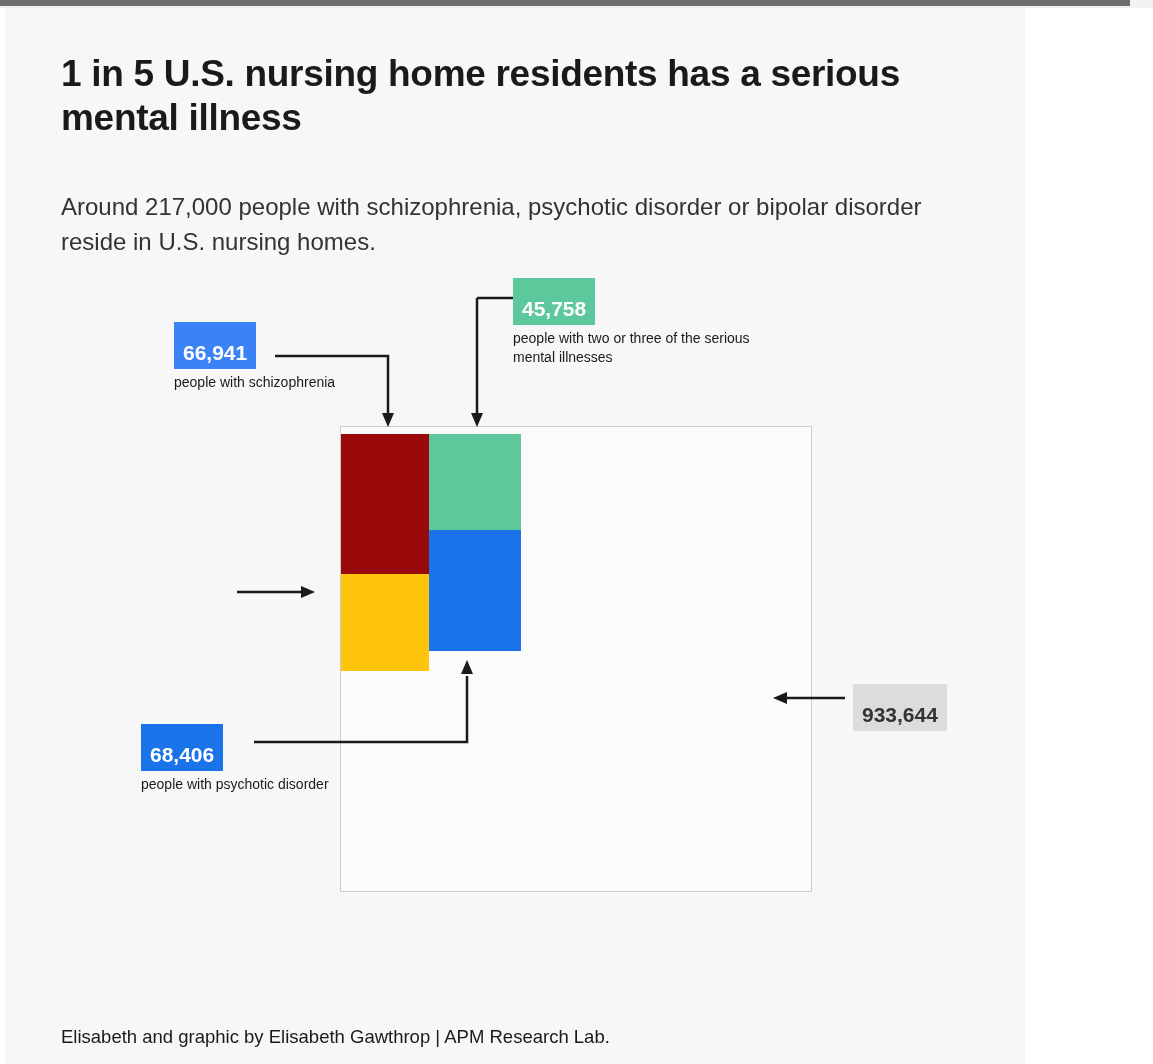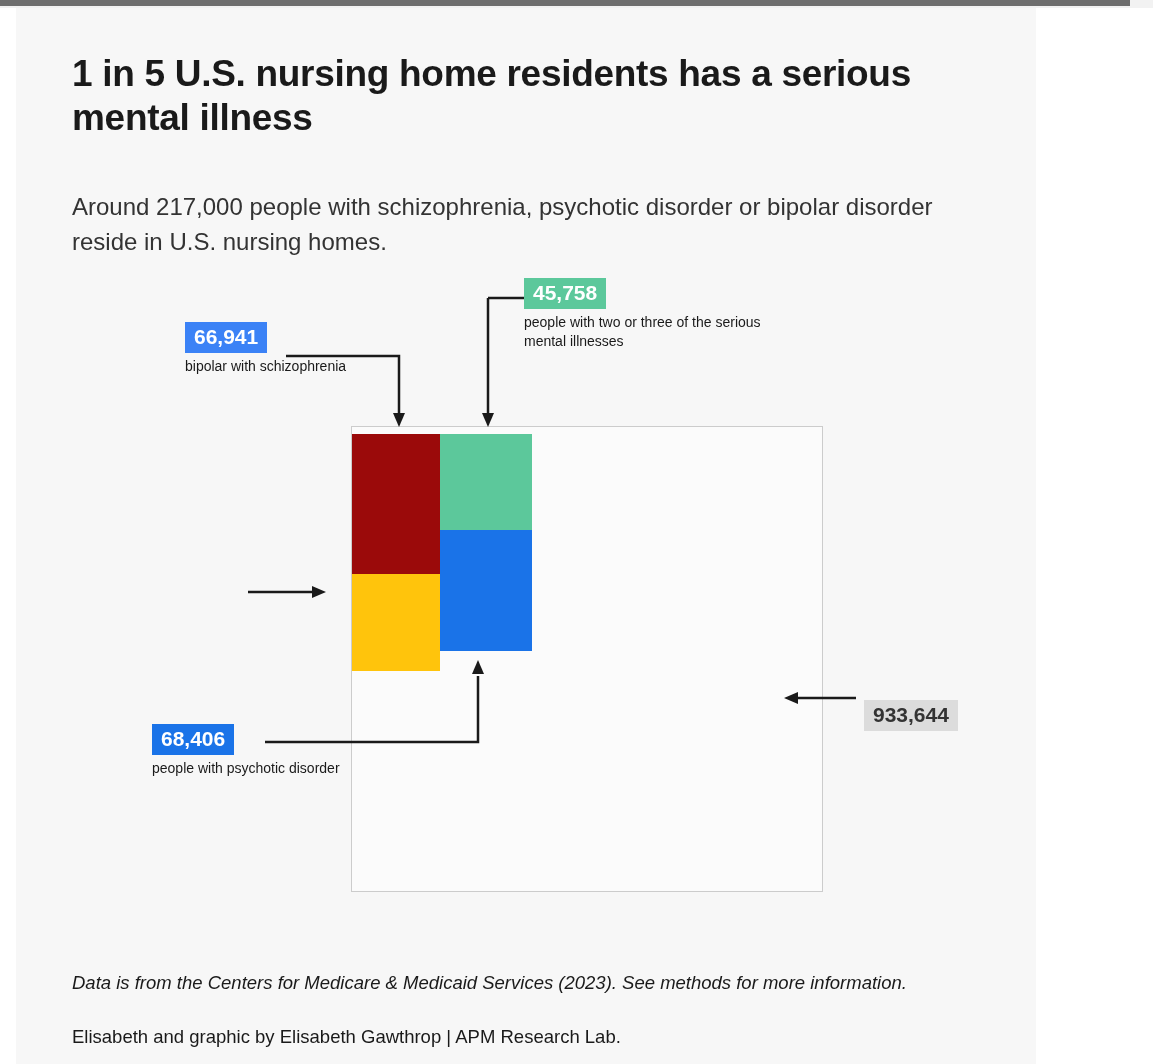--- a/index.html
+++ b/index.html
@@ -24,21 +24,21 @@
   }
   #topbar .bar-fill {
     position: absolute;
     top: 0; left: 0;
     width: 1130px;
     height: 6px;
     background: #6e6e6e;
   }
   #page {
     position: absolute;
-    top: 8px; left: 16px;
+    top: 8px; left: 5px;
     width: 1020px;
     height: 1056px;
     background: #f7f7f7;
   }
   .headline {
     position: absolute;
     left: 56px;
     top: 44px;
     width: 960px;
     font-size: 37px;
@@ -104,28 +104,28 @@
     width: 92px;
     height: 121px;
     background: #1a73e8;
   }
   
   .ann {
     position: absolute;
   }
   .chip {
     display: inline-block;
-    padding: 3px 9px 4px 9px;
+    padding: 19px 9px 4px 9px;
     font-size: 21px;
     font-weight: bold;
     line-height: 1.15;
     color: #ffffff;
     text-align: center;
   }
-  .chip.dark-text { color: #1a1a1a; margin-top: 16px; }
+  .chip.dark-text { color: #1a1a1a; }
   .ann-text {
     font-size: 14px;
     line-height: 1.32;
     color: #1a1a1a;
     margin-top: 4px;
   }
   .ann-schizophrenia { left: 169px; top: 314px; width: 210px; }
   .ann-schizophrenia .chip { background: #3b82f6; }
 
   .ann-twothree { left: 508px; top: 270px; width: 250px; }
@@ -200,36 +200,35 @@
 
       <path d="M 249 734 L 462 734 L 462 668" stroke="#1a1a1a" stroke-width="2.5" fill="none"></path>
       <path d="M 462 652 L 456 666 L 468 666 Z" fill="#1a1a1a"></path>
 
       <path d="M 840 690 L 781 690" stroke="#1a1a1a" stroke-width="2.5" fill="none"></path>
       <path d="M 768 690 L 782 684 L 782 696 Z" fill="#1a1a1a"></path>
     </svg>
 
     <div class="ann ann-schizophrenia">
       <span class="chip">66,941</span>
-      <div class="ann-text">bipolar with schizophrenia</div>
+      <div class="ann-text">people with schizophrenia</div>
     </div>
 
     <div class="ann ann-twothree">
       <span class="chip">45,758</span>
       <div class="ann-text">people with two or three of the serious mental illnesses</div>
     </div>
 
 
     <div class="ann ann-psychotic">
       <span class="chip">68,406</span>
       <div class="ann-text">people with psychotic disorder</div>
     </div>
 
     <div class="ann ann-none">
       <span class="chip dark-text">933,644</span>
     </div>
 
   </div>
 
-  <div class="footnote">Data is from the Centers for Medicare &amp; Medicaid Services (2023). See methods for more information.</div>
   <div class="credit">Elisabeth and graphic by Elisabeth Gawthrop | APM Research Lab.</div>
 
 </div>
 
 </body></html>

